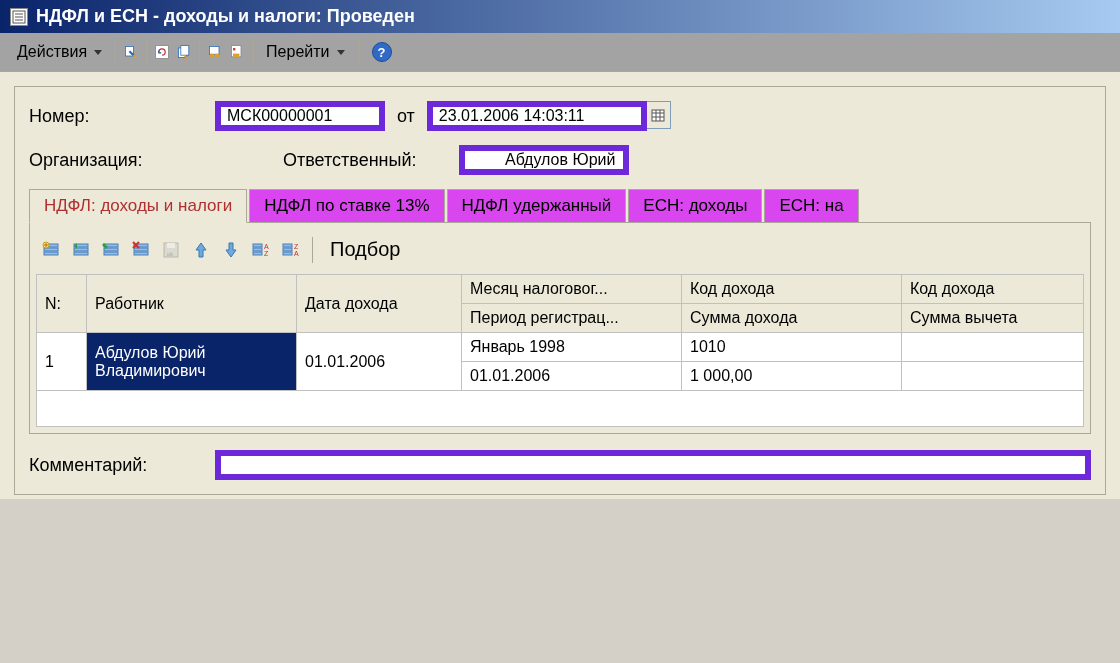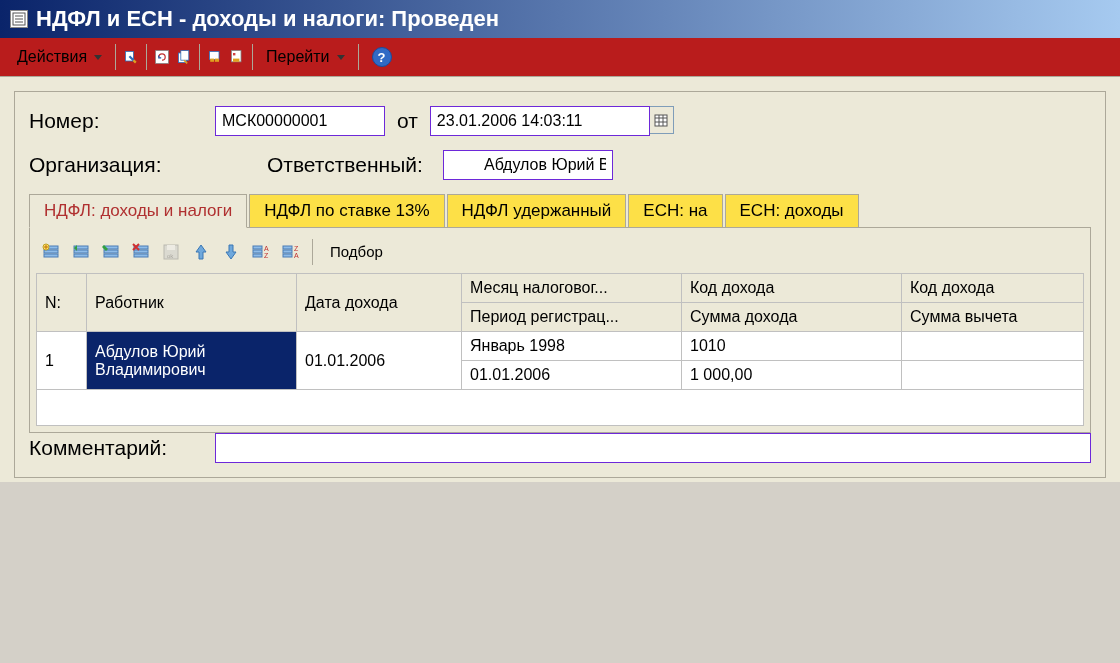--- a/index.html
+++ b/index.html
@@ -13,35 +13,35 @@
   overflow: hidden;
 }
 .titlebar {
   background: linear-gradient(to right, #0a246a, #a6caf0);
   color: white;
   padding: 6px 10px;
   display: flex;
   align-items: center;
   gap: 8px;
   font-weight: bold;
-  font-size: 22px;
+  font-size: 18px;
 }
 .title-icon {
   width: 18px;
   height: 18px;
   background: #fff;
   border: 1px solid #888;
   display: flex;
   align-items: center;
   justify-content: center;
   font-size: 11px;
   color: #333;
 }
 .toolbar {
-  background: #b91c1c;
+  background: #a3a3a3;
   border-bottom: 1px solid #aca899;
   padding: 4px 8px;
   display: flex;
   align-items: center;
   font-size: 16px;
 }
 .toolbar-btn {
   padding: 4px 8px;
   background: transparent;
   border: 1px solid transparent;
@@ -86,24 +86,24 @@
   background: #ece9d8;
   padding: 14px;
 }
 .field-row {
   display: flex;
   align-items: center;
   margin-bottom: 14px;
   gap: 6px;
 }
 .field-label {
-  font-size: 21px;
+  font-size: 18px;
 }
 .text-input {
-  border: 1px solid #6d28d9;
+  border: 6px solid #6d28d9;
   background: white;
   padding: 4px 6px;
   font-size: 16px;
   height: 30px;
 }
 .input-btn {
   width: 24px;
   height: 28px;
   border: 1px solid #7f9db9;
   border-left: none;
@@ -114,21 +114,21 @@
   cursor: pointer;
 }
 .tabs {
   display: flex;
   font-size: 17px;
 }
 .tab {
   padding: 6px 14px;
   border: 1px solid #aca899;
   border-bottom: none;
-  background: #fde047;
+  background: #d946ef;
   cursor: pointer;
   margin-right: 2px;
   position: relative;
 }
 .tab-active {
   background: #ece9d8;
   border-bottom: 1px solid #ece9d8;
   margin-bottom: -1px;
   z-index: 2;
   color: #b03030;
@@ -270,30 +270,30 @@
               <line x1="5" y1="2" x2="5" y2="13" stroke="#555"></line>
               <line x1="9" y1="2" x2="9" y2="13" stroke="#555"></line>
               <line x1="1" y1="9" x2="13" y2="9" stroke="#555"></line>
             </svg>
       </span>
     </div>
   </div>
 
   <div class="field-row">
     <span class="field-label" style="width:180px">Организация:</span>
-    <span class="field-label" style="margin-left:52px;width:170px">Ответственный:</span>
+    <span class="field-label" style="margin-left:68px;width:170px">Ответственный:</span>
     <input class="text-input" style="width: 170px; padding-left: 40px;" value="Абдулов Юрий В">
   </div>
 
   <div class="tabs">
     <div class="tab tab-active">НДФЛ: доходы и налоги</div>
     <div class="tab">НДФЛ по ставке 13%</div>
     <div class="tab">НДФЛ удержанный</div>
+    <div class="tab">ЕСН: доходы</div>
     <div class="tab">ЕСН: на</div>
-    <div class="tab">ЕСН: доходы</div>
   </div>
 
   <div class="tab-content">
 
     <div class="table-toolbar">
       <span class="tbl-btn">
         <svg width="20" height="20" viewBox="0 0 20 20">
               <rect x="3" y="4" width="14" height="3" fill="#8fbce8" stroke="#4a7db5"></rect>
               <rect x="3" y="8" width="14" height="3" fill="#8fbce8" stroke="#4a7db5"></rect>
               <rect x="3" y="12" width="14" height="3" fill="#8fbce8" stroke="#4a7db5"></rect>
@@ -354,21 +354,21 @@
       <span class="tbl-btn">
         <svg width="20" height="20" viewBox="0 0 20 20">
               <rect x="2" y="4" width="9" height="3" fill="#8fbce8" stroke="#4a7db5"></rect>
               <rect x="2" y="8" width="9" height="3" fill="#8fbce8" stroke="#4a7db5"></rect>
               <rect x="2" y="12" width="9" height="3" fill="#8fbce8" stroke="#4a7db5"></rect>
               <text x="13" y="9" font-size="7" fill="#c03030">Z</text>
               <text x="13" y="16" font-size="7" fill="#c03030">A</text>
             </svg>
       </span>
       <span class="toolbar-sep"></span>
-      <span class="toolbar-btn" style="font-size:15px">Подбор</span>
+      <span class="toolbar-btn" style="font-size:20px">Подбор</span>
     </div>
 
     <table class="data-table">
       <thead>
         <tr>
           <th rowspan="2" style="width:50px">N:</th>
           <th rowspan="2" style="width:210px">Работник</th>
           <th rowspan="2" style="width:165px">Дата дохода</th>
           <th style="width:220px">Месяц налоговог...</th>
           <th style="width:220px">Код дохода</th>
@@ -392,19 +392,19 @@
         <tr>
           <td>01.01.2006</td>
           <td class="num-cell">1 000,00</td>
           <td></td>
         </tr>
       </tbody>
     </table>
     <div class="empty-area"></div>
   </div>
 
-  <div class="field-row" style="margin-bottom:0">
+  <div class="field-row" style="margin-top:16px;margin-bottom:0">
     <span class="field-label" style="width:180px">Комментарий:</span>
     <input class="text-input" style="flex: 1 1 0%;" value="">
   </div>
 
 </div>
 </div>
 
 </body></html>

